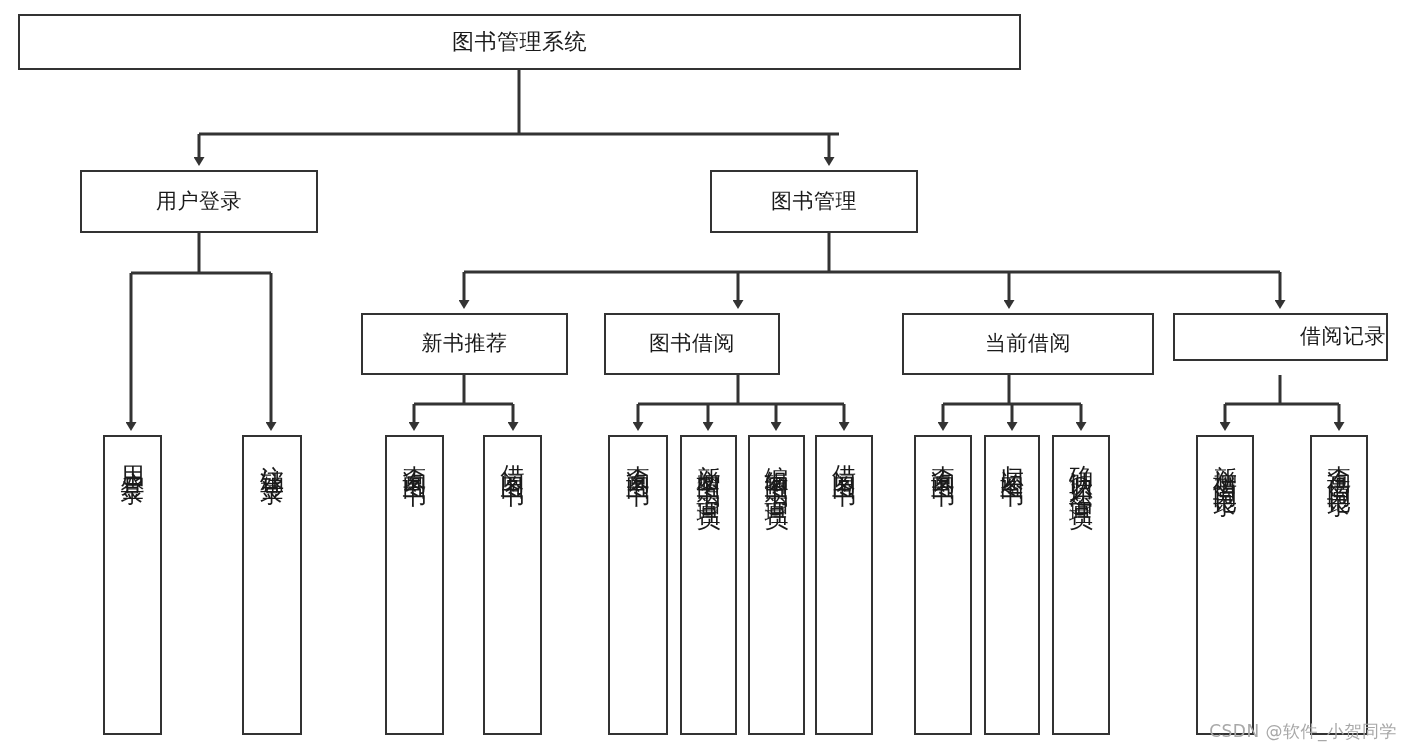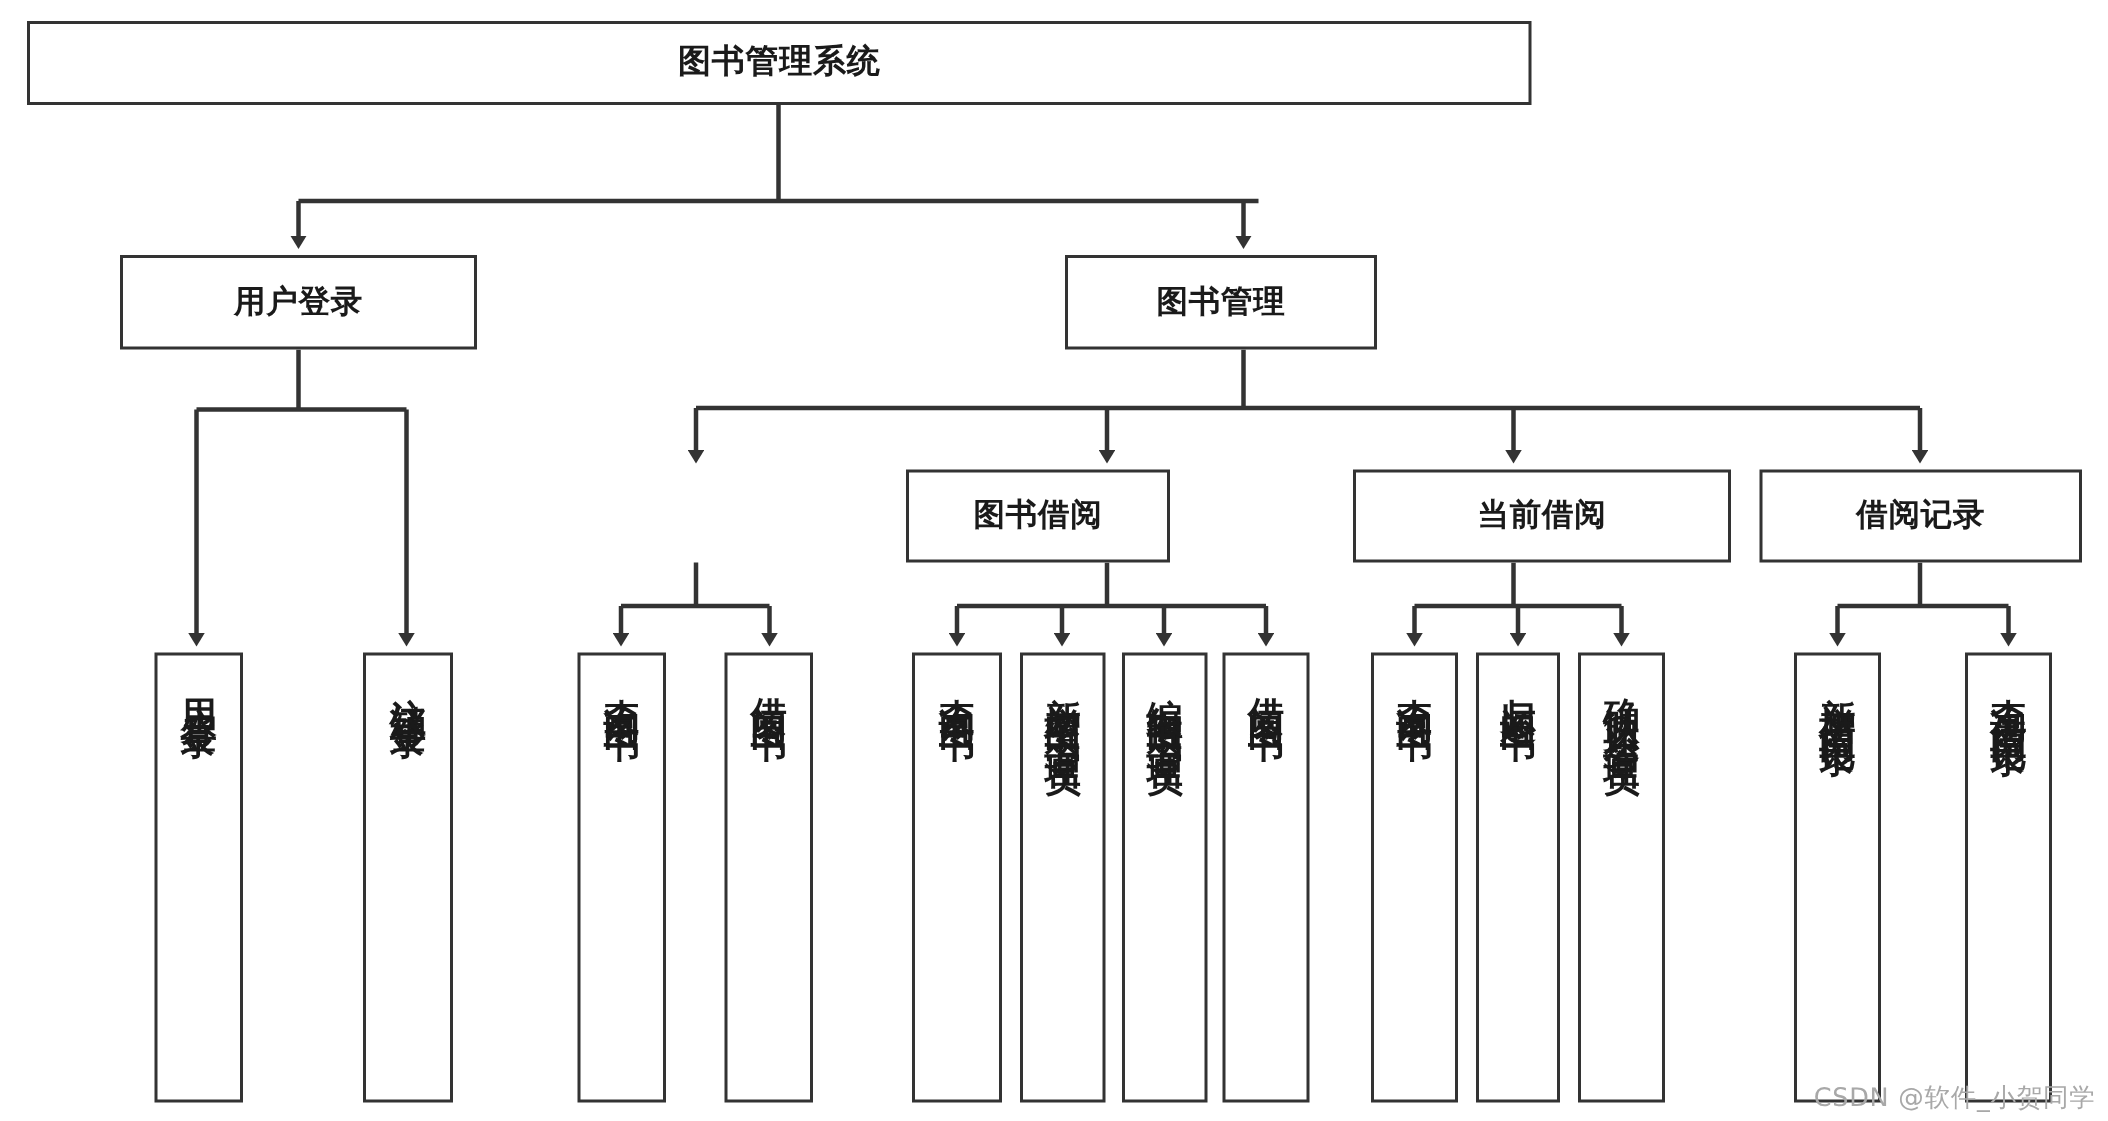--- a/index.html
+++ b/index.html
@@ -21,21 +21,20 @@
   }
   .node{
     position:absolute;
     box-sizing:border-box;
     background:#ffffff;
     border:2px solid #333333;
     display:flex;
     align-items:center;
     justify-content:center;
     color:#1a1a1a;
-    font-weight:bold;
   }
   .node .label{
     display:block;
     text-align:center;
     line-height:1.12;
     letter-spacing:0.5px;
   }
   
   .node.h .label{
     writing-mode:horizontal-tb;
@@ -127,27 +126,30 @@
     <span class="label">图书管理系统</span>
   </div>
 
   <div class="node h" style="left:80px;top:170px;width:238px;height:63px;">
     <span class="label">用户登录</span>
   </div>
   <div class="node h" style="left:710px;top:170px;width:208px;height:63px;">
     <span class="label">图书管理</span>
   </div>
 
+  <div class="node h" style="left:361px;top:313px;width:207px;height:62px;">
+    <span class="label">新书推荐</span>
+  </div>
   <div class="node h" style="left:604px;top:313px;width:176px;height:62px;">
     <span class="label">图书借阅</span>
   </div>
   <div class="node h" style="left:902px;top:313px;width:252px;height:62px;">
     <span class="label">当前借阅</span>
   </div>
-  <div class="node h" style="left:1173px;top:313px;width:215px;height:62px;">
+  <div class="node h" style="left:1173px;top:313px;width:215px;height:48px;justify-content:flex-end;">
     <span class="label">借阅记录</span>
   </div>
 
   <div class="node v" style="left:103px;top:435px;width:59px;height:300px;">
     <span class="label">用户登录</span>
   </div>
   <div class="node v" style="left:242px;top:435px;width:60px;height:300px;">
     <span class="label">注销登录</span>
   </div>
 

